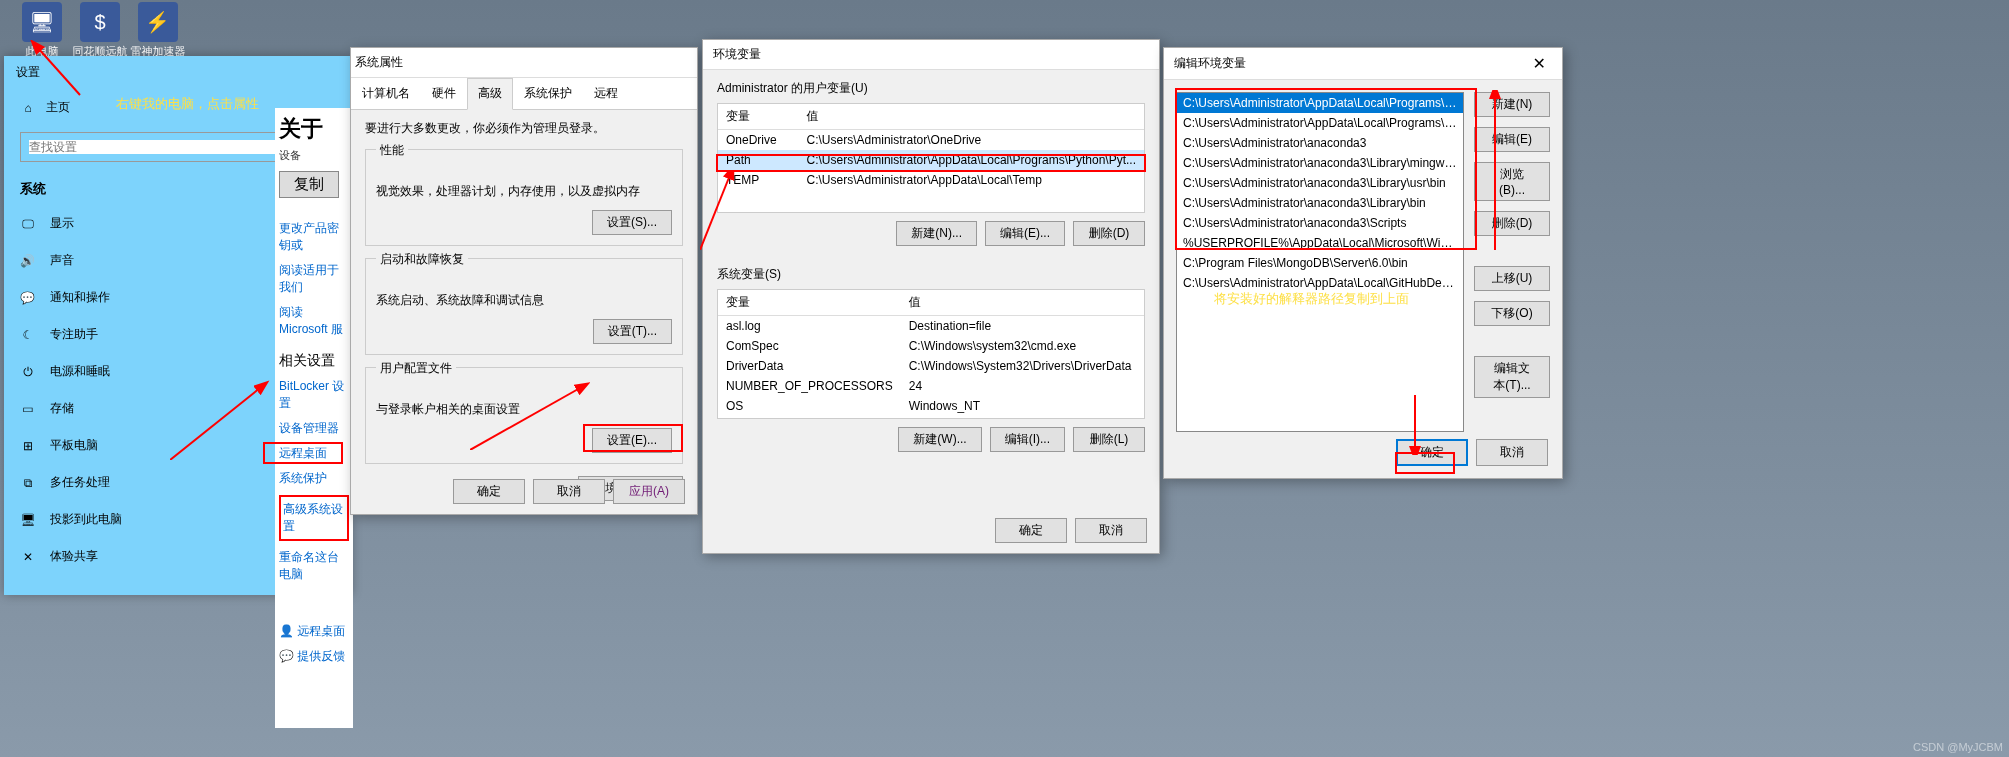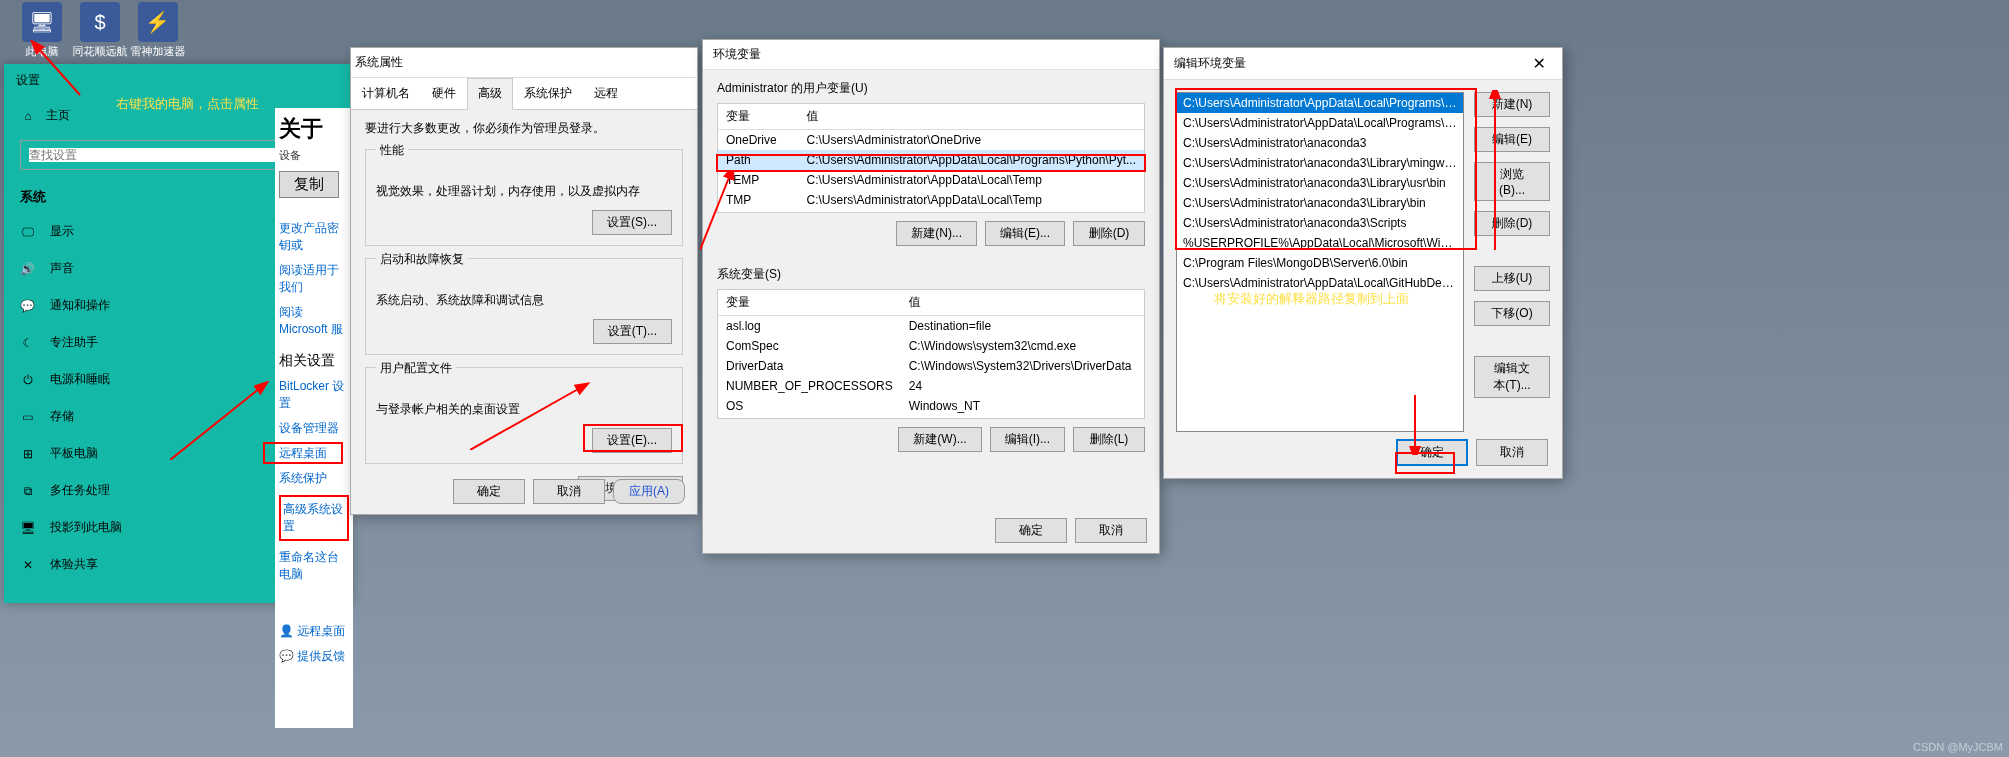--- a/index.html
+++ b/index.html
@@ -4,21 +4,21 @@
 <style>
 * { box-sizing: border-box; margin: 0; padding: 0; font-family: "Microsoft YaHei", "Segoe UI", sans-serif; }
 body { width: 2009px; height: 757px; background: #444; position: relative; overflow: hidden; font-size: 12px; }
 
 
 .desktop { position: absolute; inset: 0; background: linear-gradient(#6a7a8a,#8a9aaa); }
 .desktop-icon { position: absolute; width: 56px; text-align: center; color: #fff; font-size: 11px; }
 .desktop-icon .ico { width: 40px; height: 40px; margin: 0 auto 2px; background: #3a5a9a; border-radius: 4px; display:flex;align-items:center;justify-content:center;font-size:20px;}
 
 
-.settings { position: absolute; left: 4px; top: 64px; width: 348px; height: 539px; background: #14b8a6; box-shadow: 0 0 10px rgba(0,0,0,.3); }
+.settings { position: absolute; left: 4px; top: 56px; width: 348px; height: 539px; background: #7dd3fc; box-shadow: 0 0 10px rgba(0,0,0,.3); }
 .settings header { padding: 8px 12px; font-size: 12px; }
 .settings .home { padding: 10px 16px; display:flex; align-items:center; gap:10px;}
 .settings .search { margin: 6px 16px 12px; border: 1px solid #999; height: 30px; display:flex; align-items:center; padding:0 8px; justify-content:space-between;}
 .settings .section-head { padding: 6px 16px; font-weight: bold; font-size: 13px; border-bottom:1px solid transparent;}
 .settings .item { padding: 10px 16px; display:flex; align-items:center; gap:14px; cursor:pointer;}
 .settings .ico-s{width:16px;height:16px;display:inline-flex;align-items:center;justify-content:center;}
 
 
 .about{position:absolute; left:275px; top:92px; width:78px; height:620px; background:#fff; overflow:hidden; padding:6px 4px;margin-top:16px;}
 .about h2{font-size:22px;margin-bottom:4px;}
@@ -33,21 +33,21 @@
 .sysprop .titlebar{background:#fff;padding:6px 4px;font-size:12px;border-bottom:1px solid #ddd;}
 .tabs{display:flex;background:#fff;border-bottom:1px solid #ccc;font-size:12px;}
 .tab{padding:6px 10px;cursor:pointer;border:1px solid transparent;}
 .tab.active{background:#f0f0f0;border:1px solid #ccc;border-bottom:1px solid #f0f0f0;margin-bottom:-1px;}
 .sysprop .body{padding:10px 14px;font-size:12px;}
 .groupbox{border:1px solid #ccc;margin:12px 0;padding:12px 10px 10px;position:relative;}
 .grouptitle{position:relative;top:-20px;background:#f0f0f0;padding:0 4px;display:inline-block;margin-bottom:-10px;}
 .groupbox .row{margin:6px 0;}
 .btn{border:1px solid #999;background:#e1e1e1;padding:3px 14px;font-size:12px;cursor:pointer;min-width:72px;}
 .btn.primary{border-color:#0078d4;}
-.btn:disabled{color:#1d4ed8;border-radius:8px;}
+.btn:disabled{color:#701a75;}
 .sysprop .footer{position:absolute;bottom:10px;right:12px;display:flex;gap:8px;}
 
 
 .redbox{position:absolute;border:2px solid #f00;pointer-events:none;}
 .redtext{position:absolute;color:#fde047;font-size:13px;margin-left:36px;}
 .arrow{position:absolute;pointer-events:none;}
 
 
 .envvar{position:absolute;left:702px;top:39px;width:458px;height:515px;background:#f0f0f0;border:1px solid #aaa;box-shadow:3px 3px 12px rgba(0,0,0,.3);font-size:12px;}
 .envvar .titlebar{background:#fff;padding:6px 10px;border-bottom:1px solid #ddd;}
@@ -221,24 +221,20 @@
             <tr>
               <td>OneDrive</td>
               <td>C:\Users\Administrator\OneDrive</td>
             </tr>
             <tr class="sel">
               <td>Path</td>
               <td>C:\Users\Administrator\AppData\Local\Programs\Python\Pyt...</td>
             </tr>
             <tr>
               <td>TEMP</td>
-              <td>C:\Users\Administrator\AppData\Local\Temp</td>
-            </tr>
-            <tr>
-              <td>TMP</td>
               <td>C:\Users\Administrator\AppData\Local\Temp</td>
             </tr>
           </tbody>
         </table>
     </div>
     <div class="btnrow">
       <button class="btn">新建(N)...</button>
       <button class="btn">编辑(E)...</button>
       <button class="btn">删除(D)</button>
     </div>

